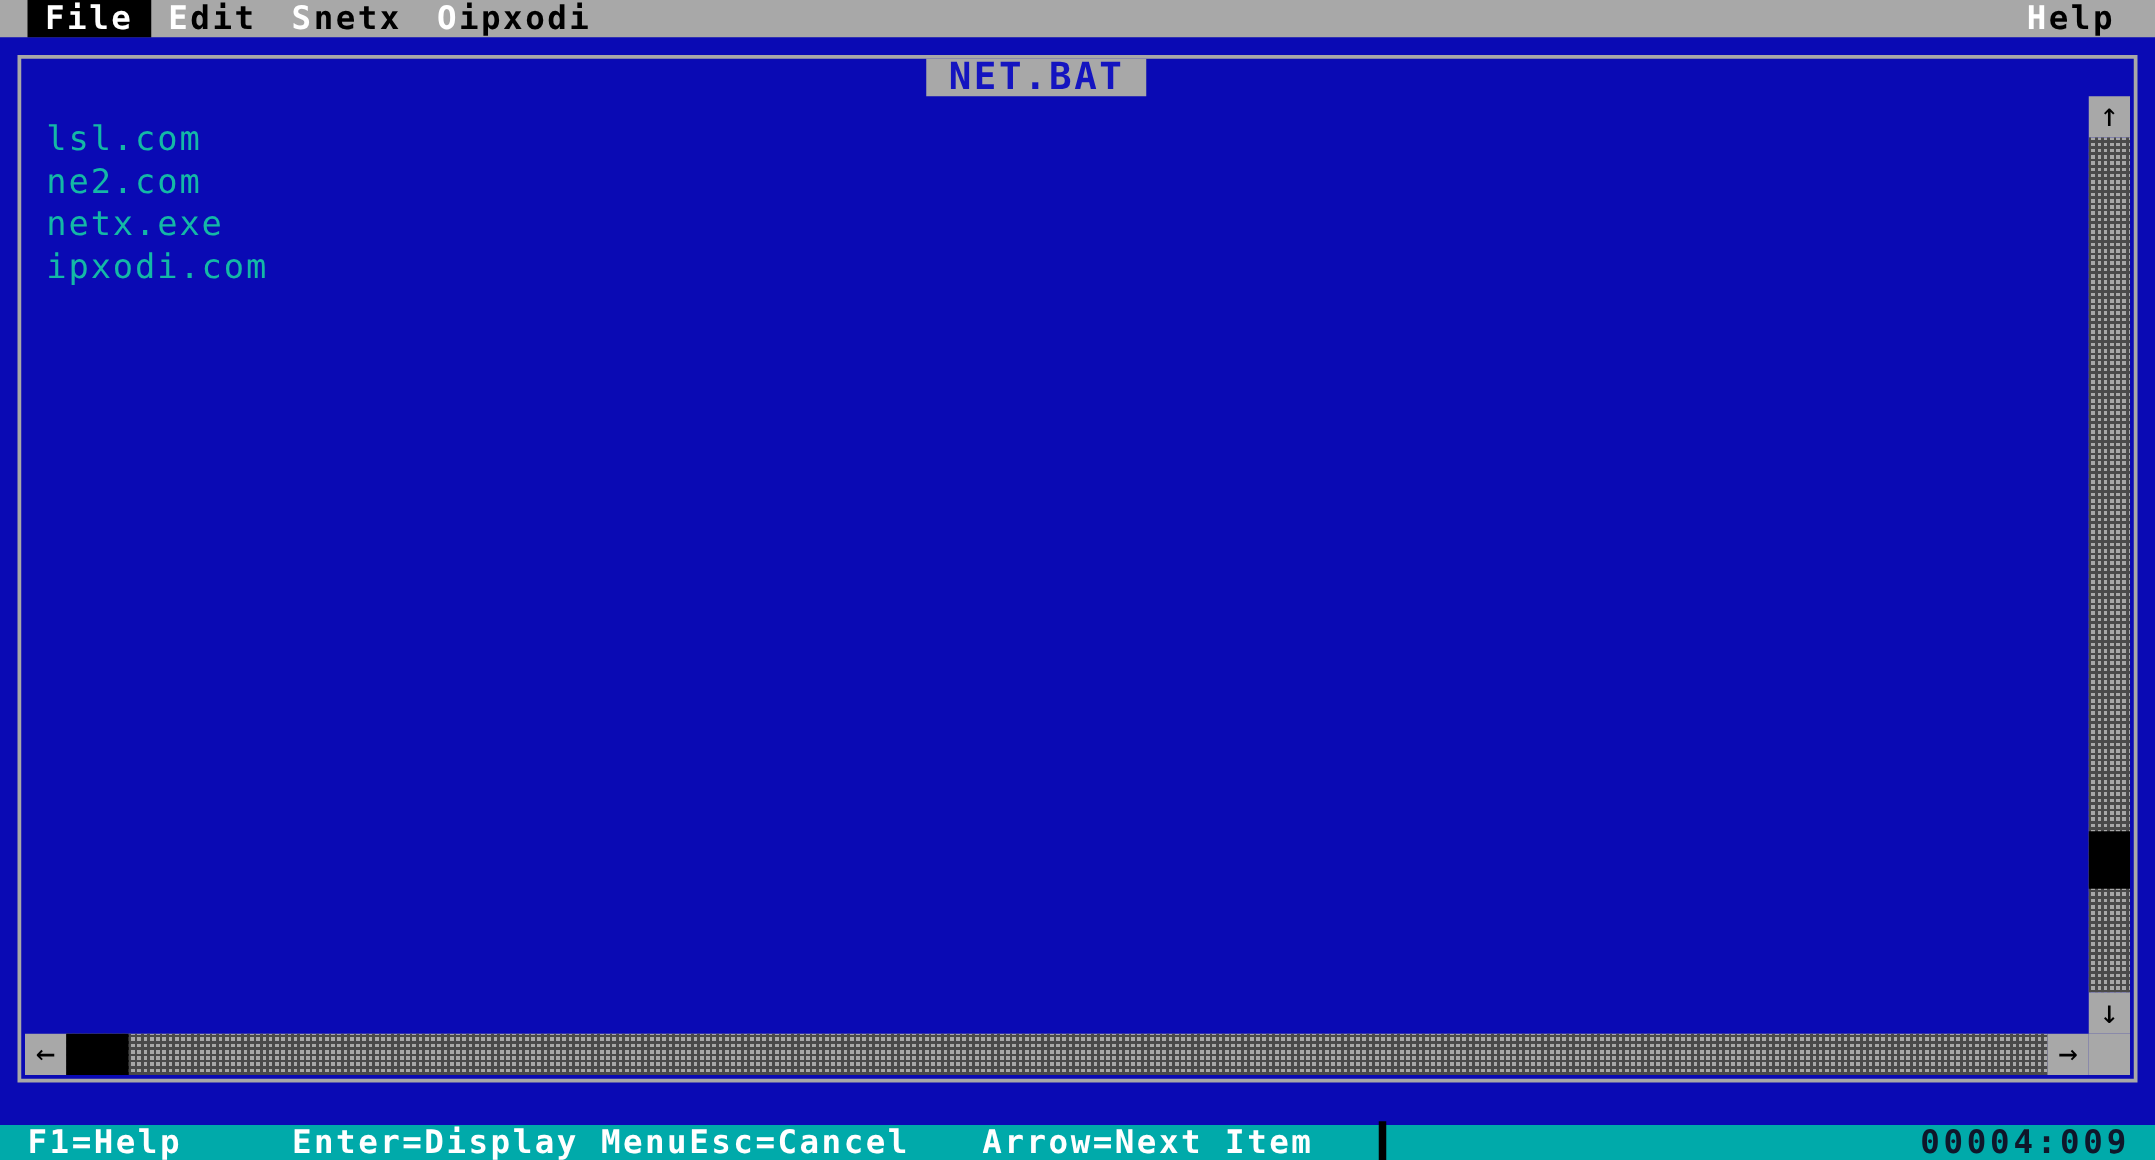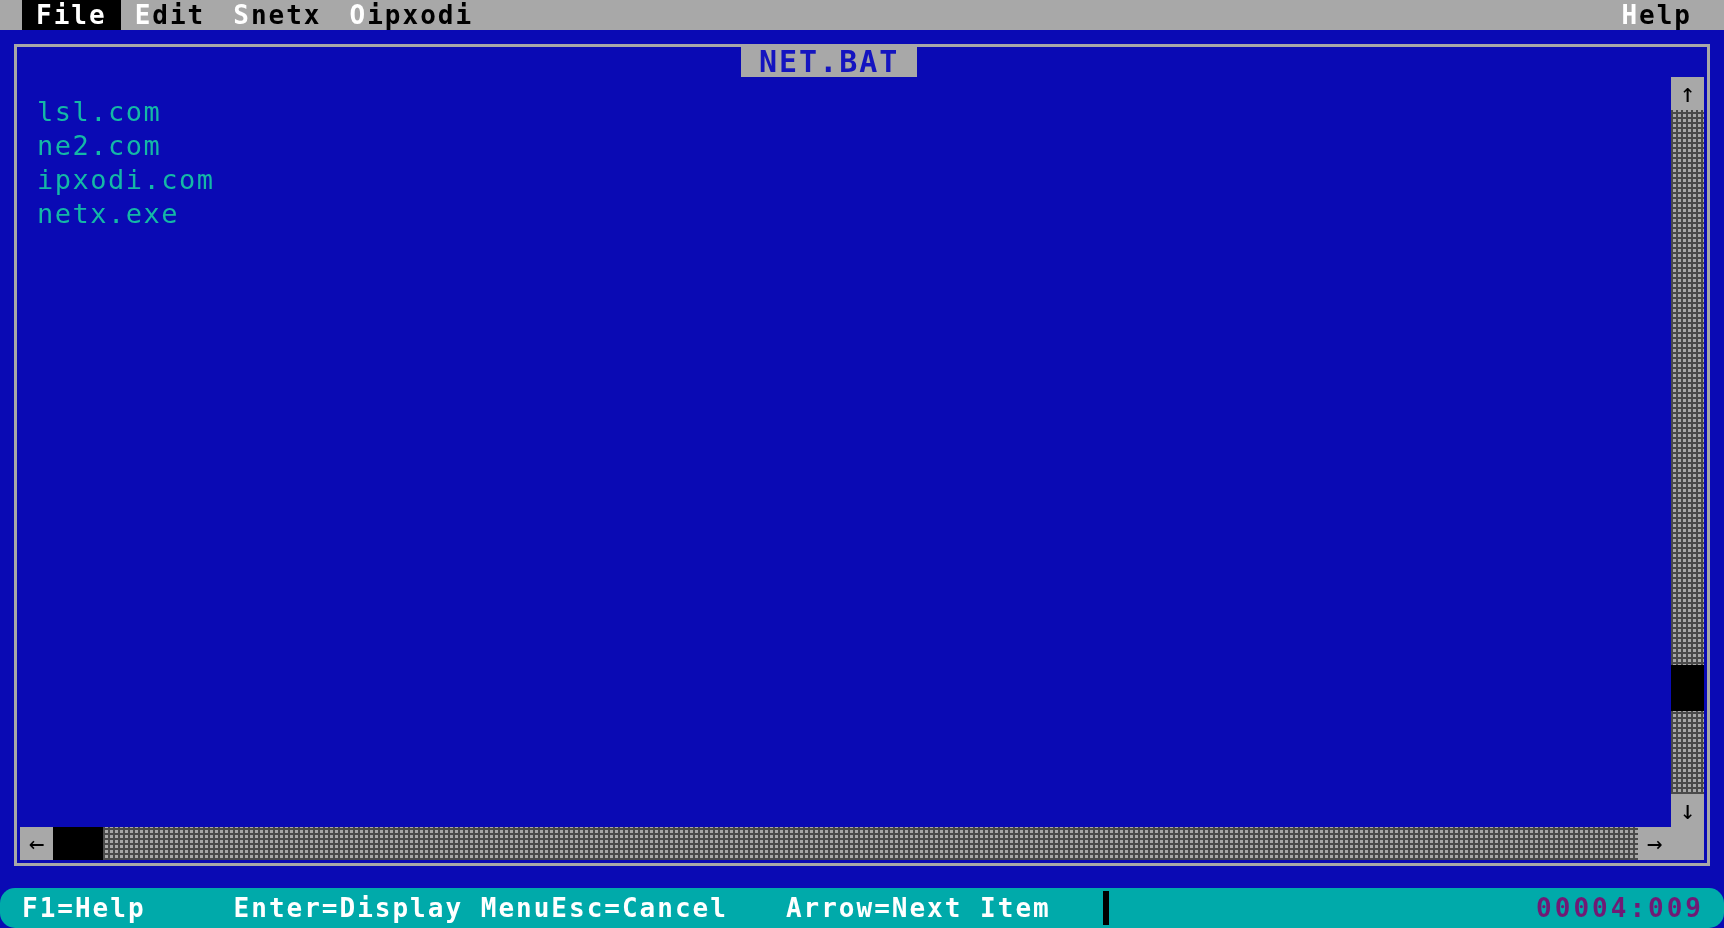--- a/index.html
+++ b/index.html
@@ -195,26 +195,25 @@
     height: 33px;
     background: #a8a8a8;
   }
 
   
   #statusbar {
     position: absolute;
     left: 0;
     bottom: 0;
     width: 1724px;
-    height: 40px;
+    height: 28px;
     background: #00aaaa;
     display: flex;
     align-items: center;
     box-sizing: border-box;
-    border-radius: 15px;
   }
   .status-item {
     font-size: 26px;
     font-weight: bold;
     letter-spacing: 2px;
     color: #ffffff;
     white-space: pre;
     cursor: default;
   }
   #status-f1     { margin-left: 22px; }
@@ -226,21 +225,21 @@
     width: 6px;
     height: 34px;
     background: #000000;
   }
   #status-pos {
     margin-left: auto;
     margin-right: 20px;
     font-size: 26px;
     font-weight: bold;
     letter-spacing: 3px;
-    color: #701a75;
+    color: #0f172a;
     white-space: pre;
   }
 </style>
 </head>
 <body>
 
 <div id="app">
 
   <div id="menubar">
     <div class="menu-item active"><span class="hot">F</span><span>ile</span></div>
@@ -253,22 +252,22 @@
 
   <div id="window">
 
     <div id="frame">
 
       <div id="title-tab">NET.BAT</div>
 
       <div id="textarea">
         <div class="code-line">lsl.com</div>
         <div class="code-line">ne2.com</div>
+        <div class="code-line">netx.exe</div>
         <div class="code-line">ipxodi.com</div>
-        <div class="code-line">netx.exe</div>
       </div>
 
       <div id="vscroll">
         <div class="sb-btn" id="vscroll-up">↑</div>
         <div id="vscroll-track" class="dither">
           <div id="vscroll-thumb"></div>
         </div>
         <div class="sb-btn" id="vscroll-down">↓</div>
       </div>
 

